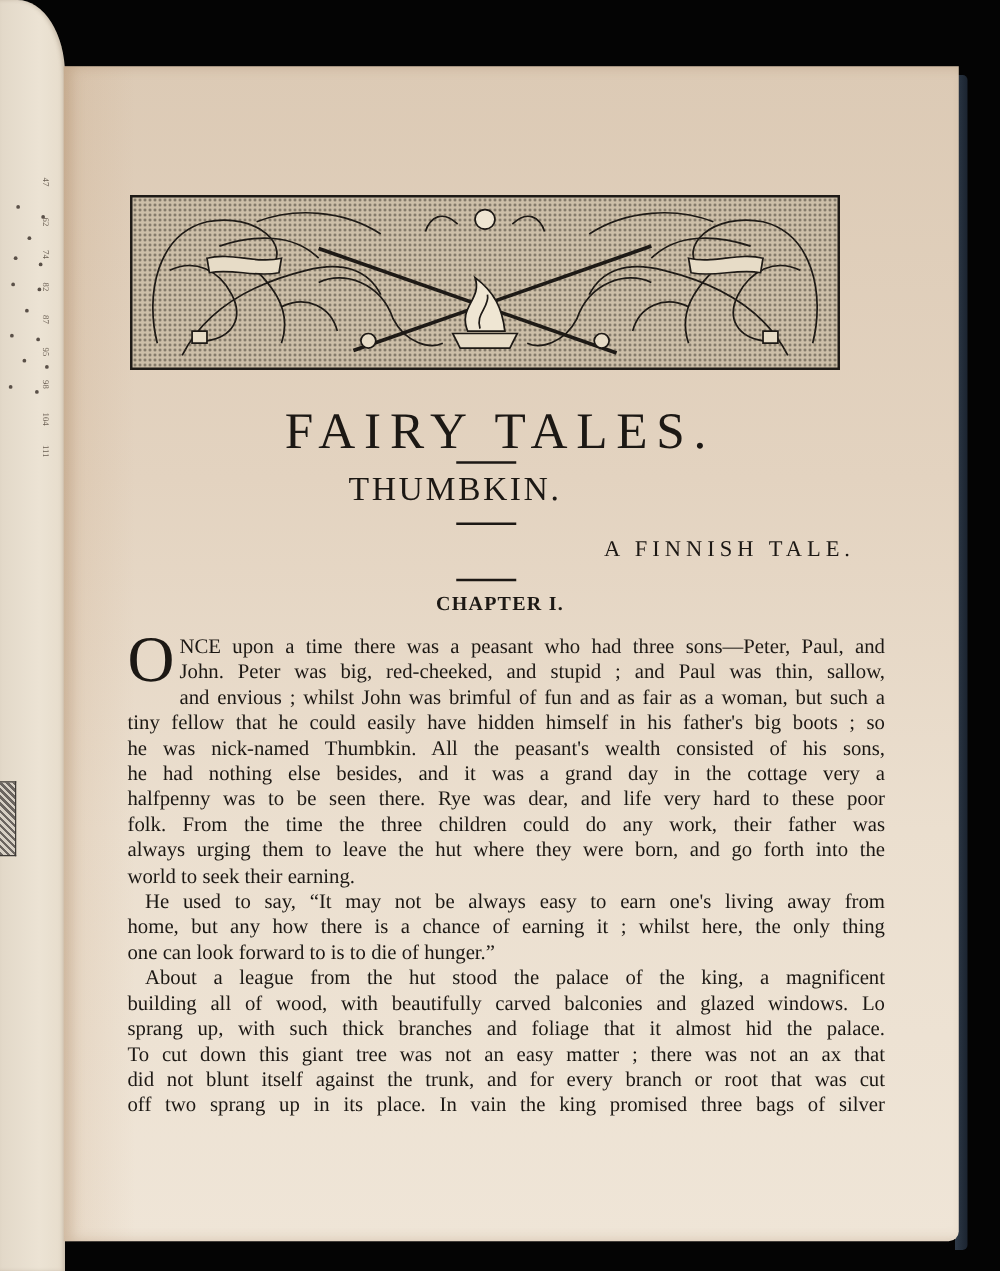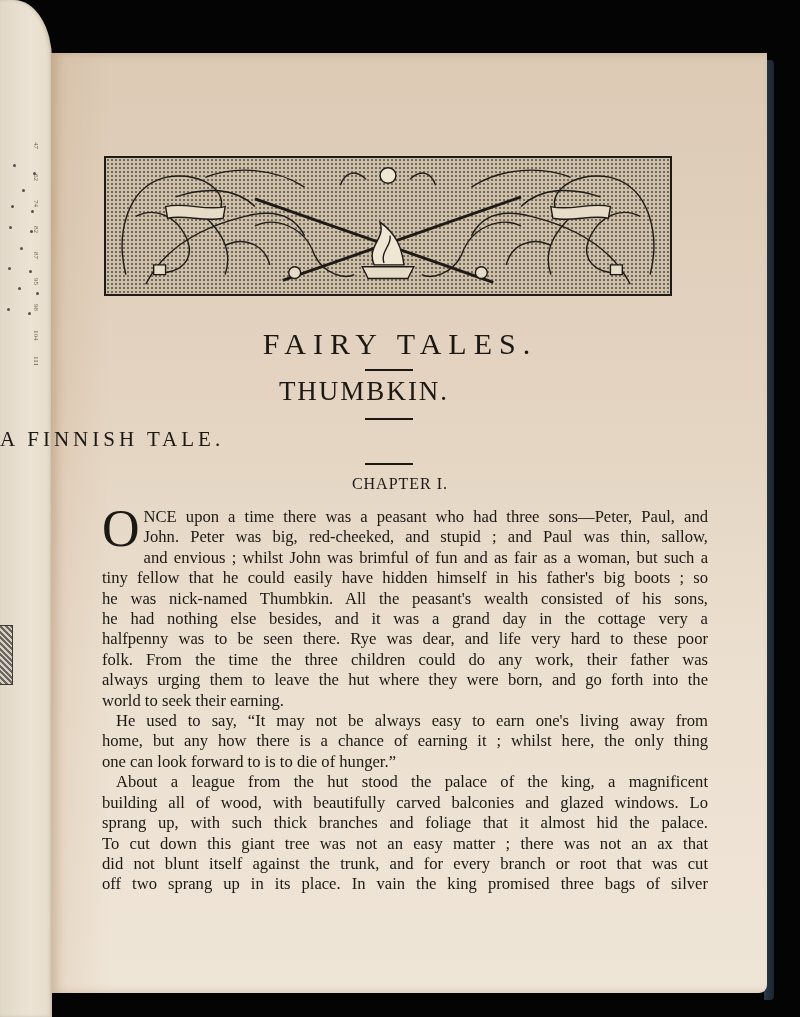--- a/index.html
+++ b/index.html
@@ -111,21 +111,21 @@
     .serif {
       font-family: "Liberation Serif", "DejaVu Serif", serif;
       color: #1c1814;
     }
     .title {
       position: absolute;
       left: 0;
       width: 800px;
       text-align: center;
       top: 322px;
-      font-size: 30px;
+      font-size: 41px;
       letter-spacing: 7px;
       line-height: 44px;
     }
     .rule {
       position: absolute;
       height: 2px;
       background: #1c1814;
       width: 48px;
       left: 365px;
     }
@@ -136,35 +136,36 @@
       text-align: center;
       top: 375px;
       font-size: 27px;
       letter-spacing: 2px;
       line-height: 32px;
     }
     .subsubtitle {
       position: absolute;
       left: 0;
       width: 684px;
-      text-align: left;
+      text-align: right;
       top: 428px;
-      font-size: 21px;
+      font-size: 18px;
       letter-spacing: 4px;
       line-height: 22px;
     }
     .chapter {
       position: absolute;
       left: 0;
       width: 800px;
       text-align: center;
       top: 474px;
       font-size: 16px;
       letter-spacing: 1px;
       line-height: 20px;
+      font-weight: bold;
     }
     .body-text {
       position: absolute;
       left: 102px;
       top: 507px;
       width: 606px;
       font-size: 16.6px;
       line-height: 20.4px;
       text-align: justify;
     }

